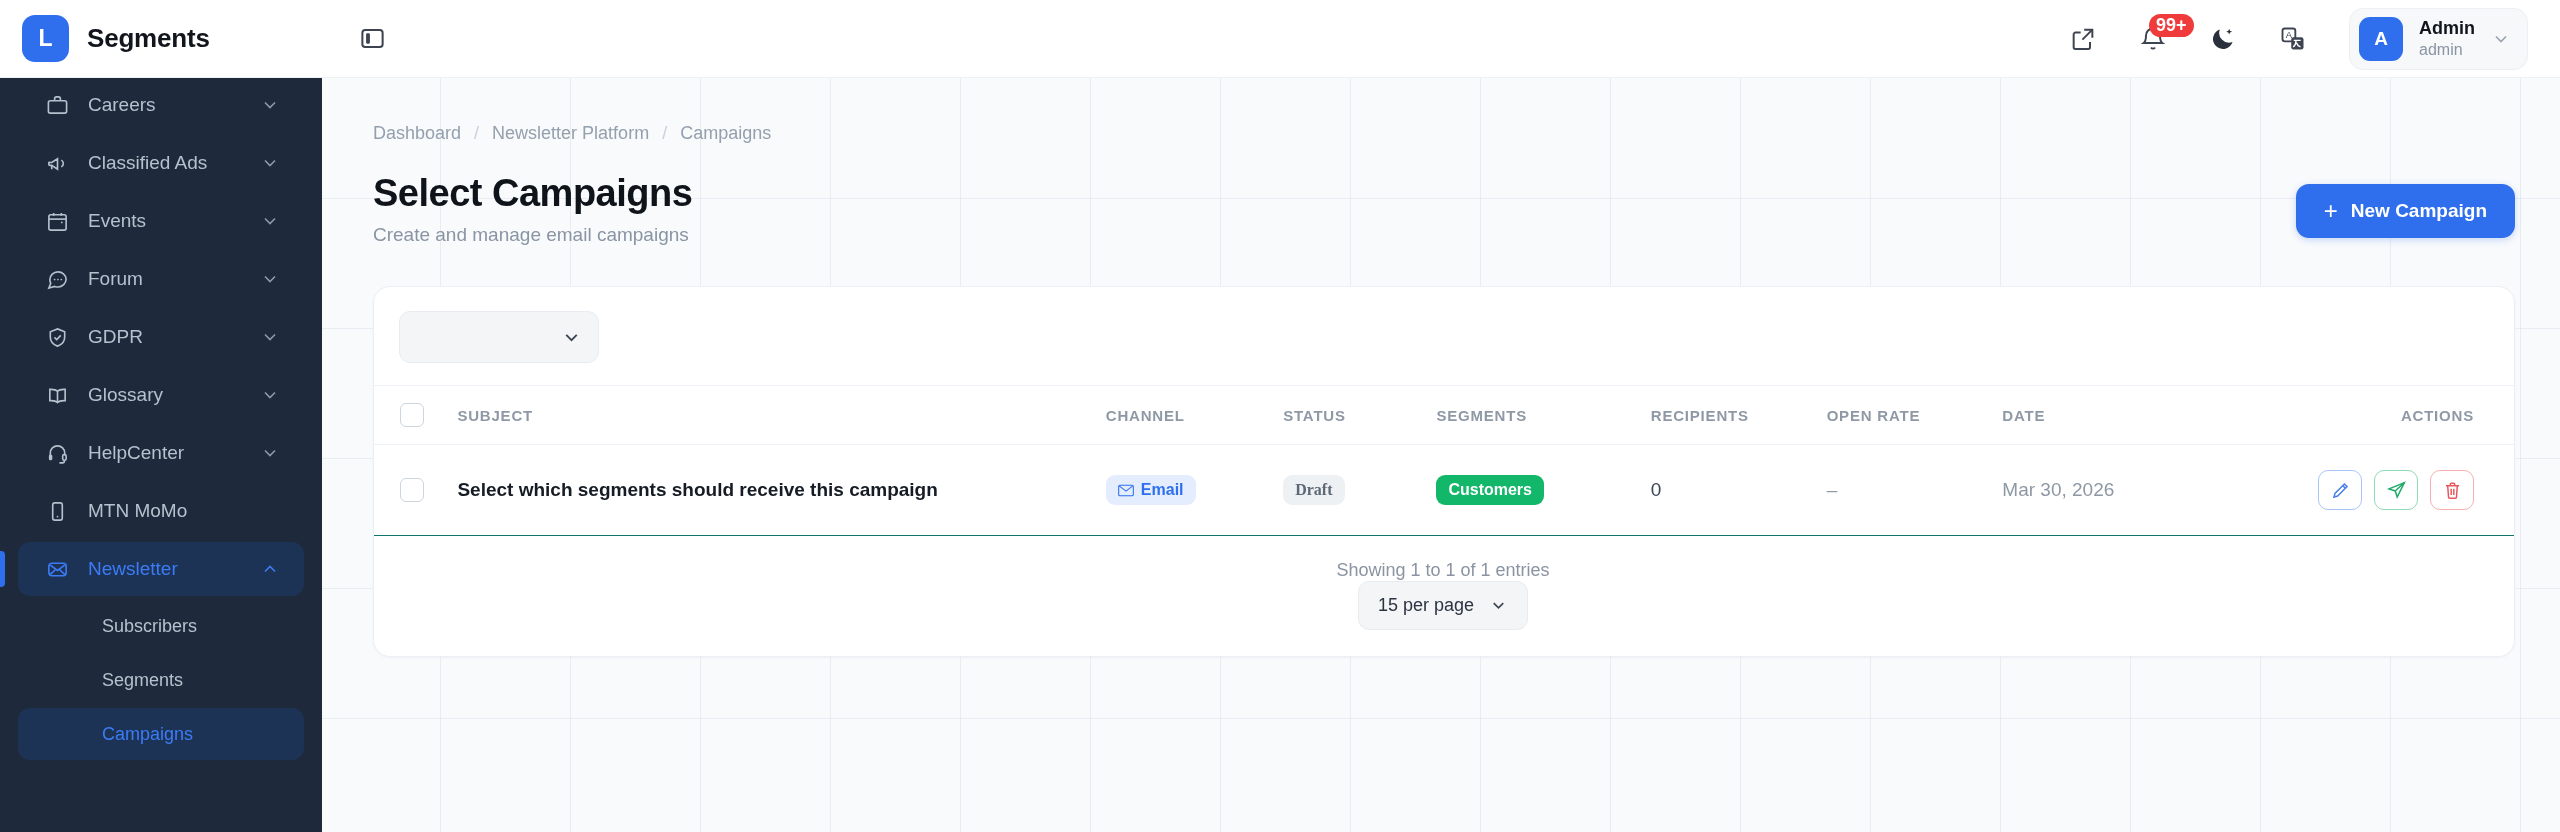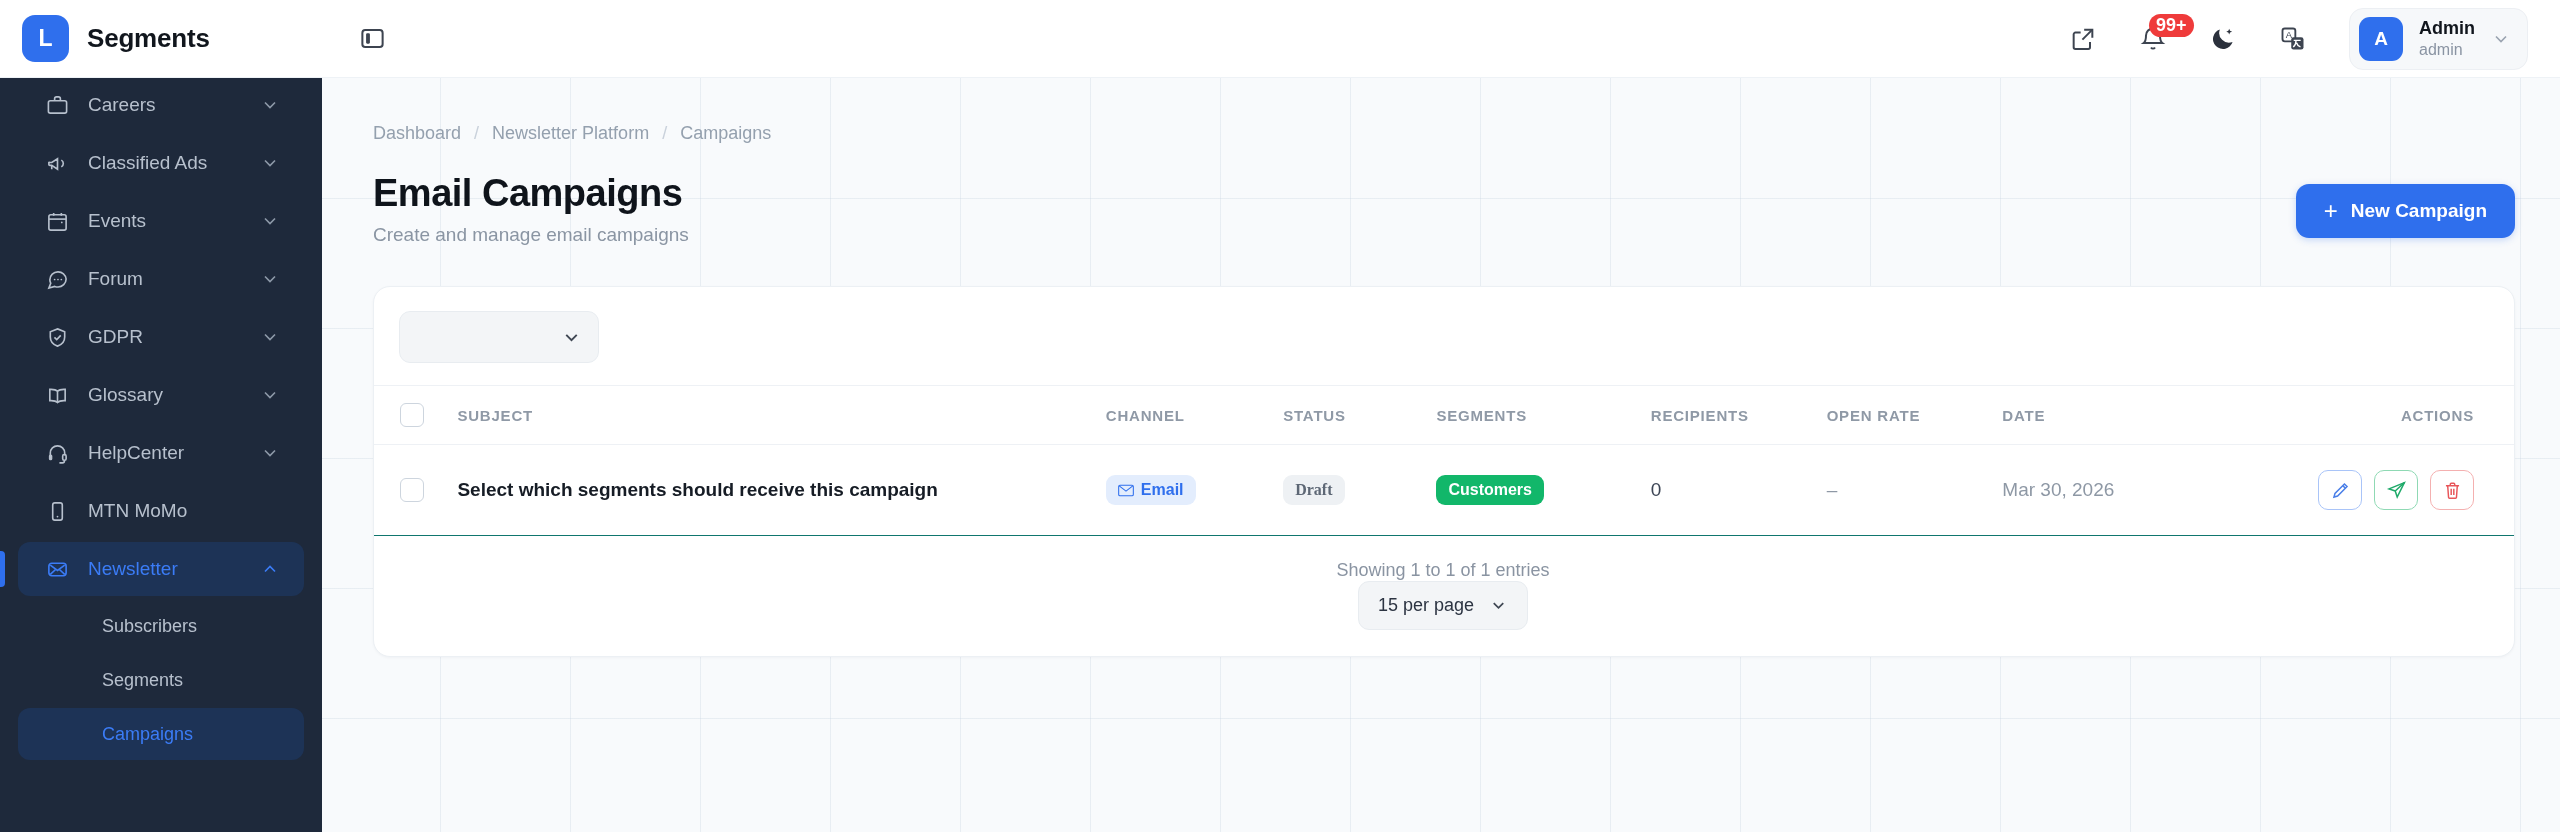--- a/index.html
+++ b/index.html
@@ -407,21 +407,21 @@
       <div class="breadcrumb">
         <span>Dashboard</span>
         <span class="sep">/</span>
         <span>Newsletter Platform</span>
         <span class="sep">/</span>
         <span>Campaigns</span>
       </div>
 
       <div class="page-head">
         <div>
-          <h1 class="page-title">Email Campaigns</h1>
+          <h1 class="page-title">Select Campaigns</h1>
           <div class="page-sub">Create and manage email campaigns</div>
         </div>
         <button class="btn-primary">
           <span class="plus">+</span>
           <span>New Campaign</span>
         </button>
       </div>
 
       <div class="card">
 

